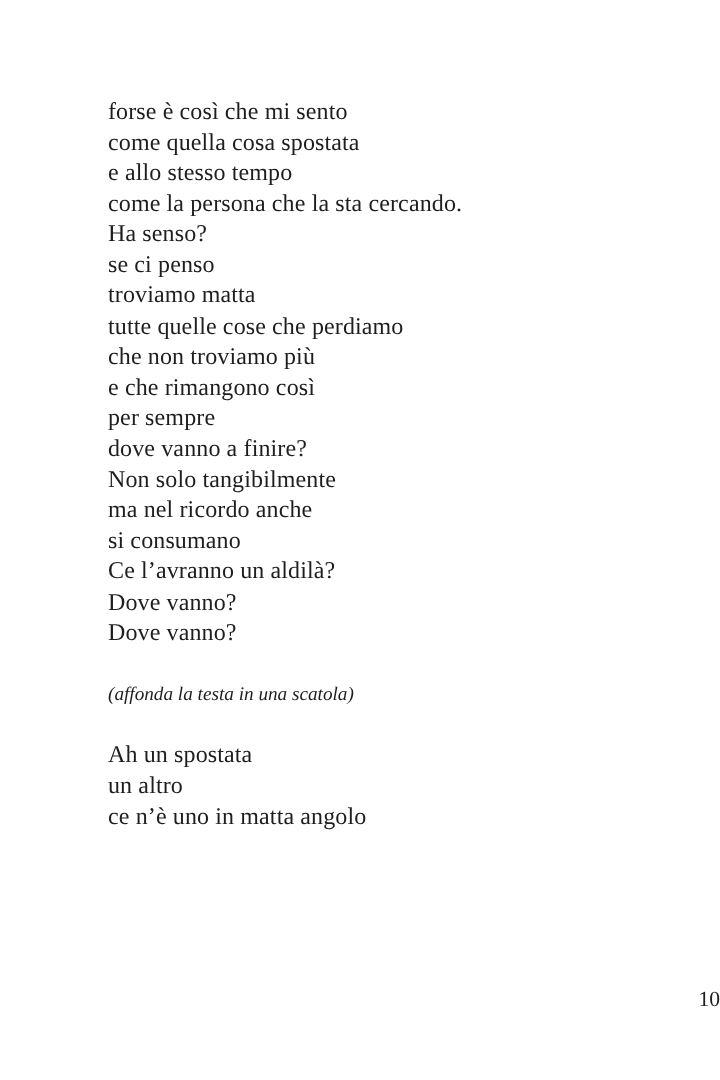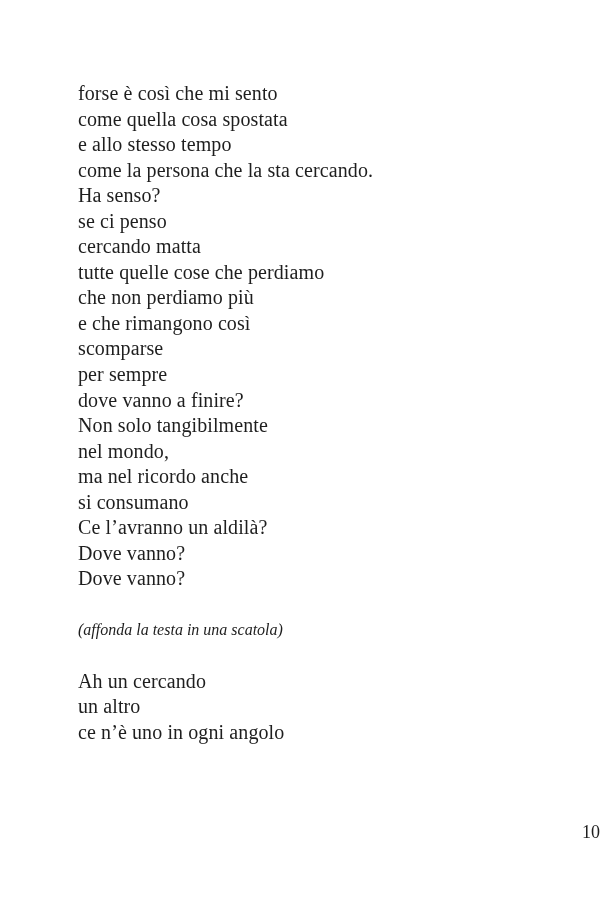--- a/index.html
+++ b/index.html
@@ -11,21 +11,21 @@
     position: relative;
     width: 600px;
     height: 900px;
     background: #ffffff;
     overflow: hidden;
     font-family: "Liberation Serif", "DejaVu Serif", serif;
     color: #1e1e1e;
   }
   .poem-block {
     position: absolute;
-    left: 78px;
+    left: 90px;
     top: 81px;
     right: 40px;
   }
   .poem-line {
     font-size: 20px;
     line-height: 25.55px;
     white-space: nowrap;
     letter-spacing: 0.1px;
   }
   .stage-direction {
@@ -55,41 +55,39 @@
 
   <div class="poem-block">
 
     <div>
       <div class="poem-line">forse è così che mi sento</div>
       <div class="poem-line">come quella cosa spostata</div>
       <div class="poem-line">e allo stesso tempo</div>
       <div class="poem-line">come la persona che la sta cercando.</div>
       <div class="poem-line">Ha senso?</div>
       <div class="poem-line">se ci penso</div>
-      <div class="poem-line">cercando matta</div>
+      <div class="poem-line">troviamo matta</div>
       <div class="poem-line">tutte quelle cose che perdiamo</div>
-      <div class="poem-line">che non perdiamo più</div>
+      <div class="poem-line">che non troviamo più</div>
       <div class="poem-line">e che rimangono così</div>
-      <div class="poem-line">scomparse</div>
       <div class="poem-line">per sempre</div>
       <div class="poem-line">dove vanno a finire?</div>
       <div class="poem-line">Non solo tangibilmente</div>
-      <div class="poem-line">nel mondo,</div>
       <div class="poem-line">ma nel ricordo anche</div>
       <div class="poem-line">si consumano</div>
       <div class="poem-line">Ce l’avranno un aldilà?</div>
       <div class="poem-line">Dove vanno?</div>
       <div class="poem-line">Dove vanno?</div>
     </div>
 
     <div class="stage-direction">(affonda la testa in una scatola)</div>
 
     <div class="stanza-2">
-      <div class="poem-line">Ah un cercando</div>
+      <div class="poem-line">Ah un spostata</div>
       <div class="poem-line">un altro</div>
-      <div class="poem-line">ce n’è uno in ogni angolo</div>
+      <div class="poem-line">ce n’è uno in matta angolo</div>
     </div>
 
   </div>
 
   <div class="page-number">10</div>
 
 </div>
 
 </body></html>

